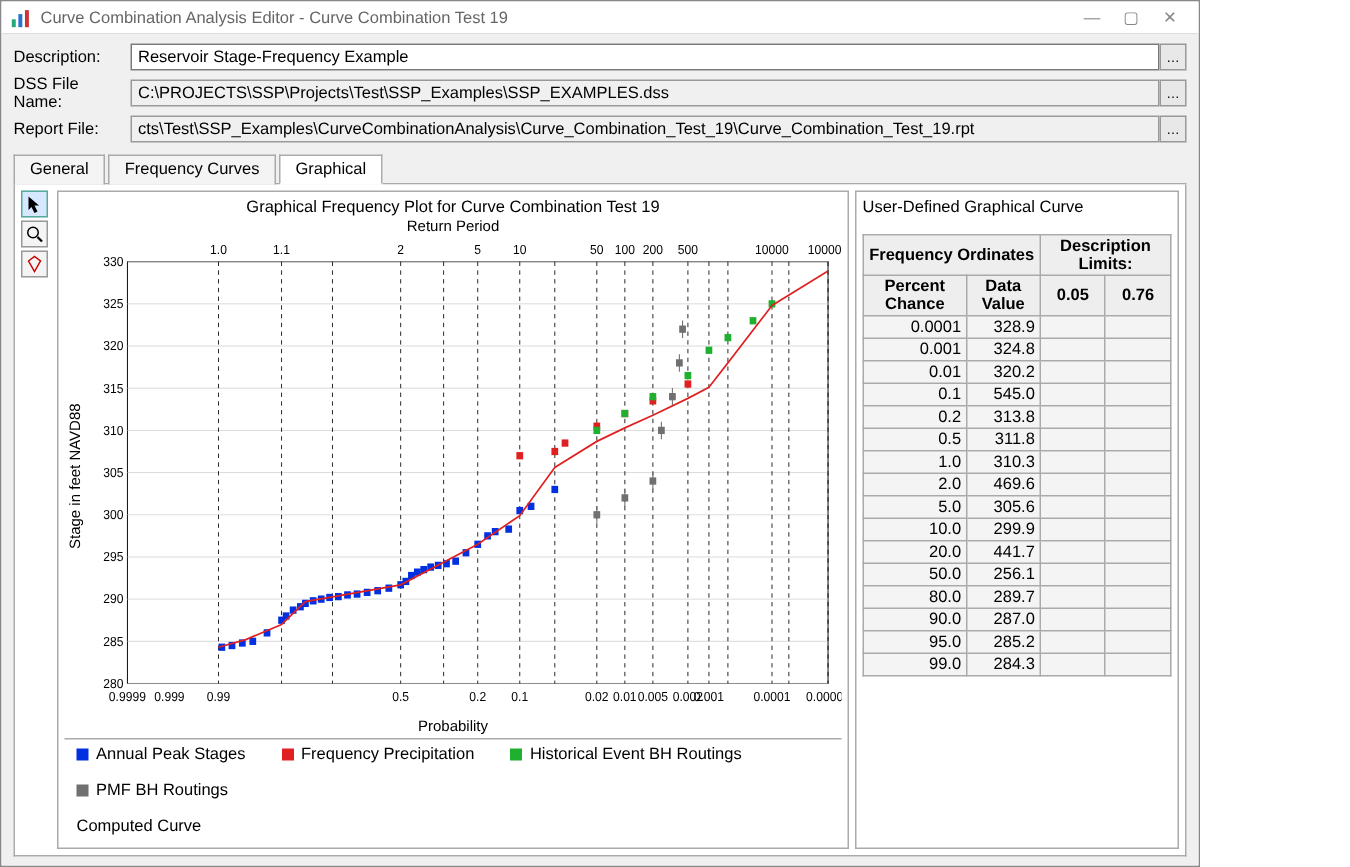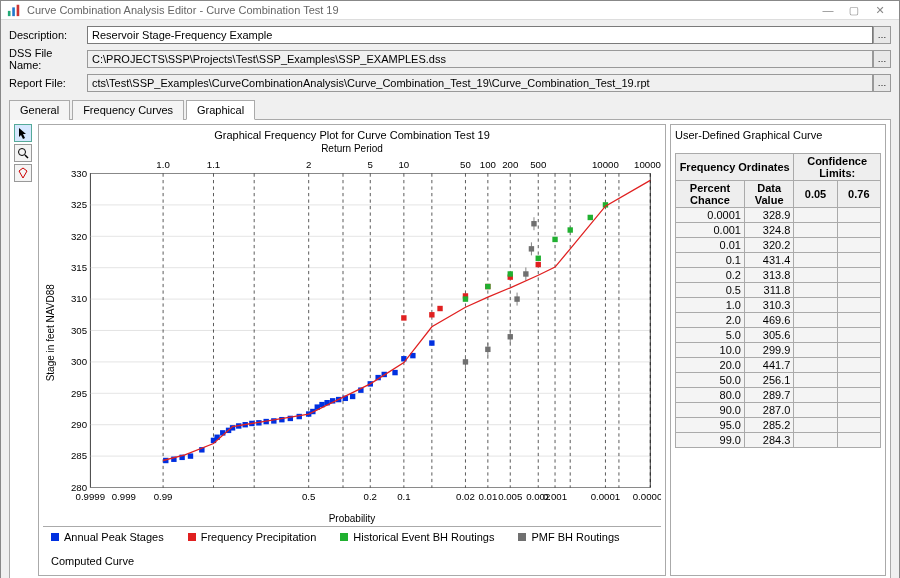--- a/index.html
+++ b/index.html
@@ -1,17 +1,17 @@
 <!DOCTYPE html>
 <html><head>
 <meta charset="utf-8">
 <style>
   * { box-sizing: border-box; font-family: Tahoma, Arial, sans-serif; font-size: 11px; }
   body { margin: 0; background: #fff; color: #000; }
-  .window { width: 900px; height: 578px; border: 1px solid #888; background: #fff; display: flex; flex-direction: column; }
+  .window { width: 800px; height: 578px; border: 1px solid #888; background: #fff; display: flex; flex-direction: column; }
   .titlebar { height: 22px; background: #fff; border-bottom: 1px solid #ddd; display: flex; align-items: center; padding: 0 6px; }
   .titlebar-icon { width: 14px; height: 14px; margin-right: 6px; }
   .titlebar-text { flex: 1; color: #666; }
   .winbtn { width: 26px; height: 18px; display: flex; align-items: center; justify-content: center; color: #888; cursor: default; }
   .content { padding: 6px 8px; flex: 1; display: flex; flex-direction: column; background: #f0f0f0; }
   .form-row { display: flex; align-items: center; margin-bottom: 3px; }
   .form-label { width: 78px; }
   .form-input { flex: 1; background: #fff; border: 1px solid #7a7a7a; padding: 2px 4px; height: 18px; display: flex; align-items: center; }
   .form-input-ro { background: #f0f0f0; border: 1px solid #999; }
   .ellipsis-btn { width: 18px; height: 18px; border: 1px solid #999; background: #e8e8e8; display: flex; align-items: center; justify-content: center; margin-left: 0; font-size: 9px; }
@@ -271,21 +271,21 @@
             </div>
         </div>
       </div>
 
       <div class="side-panel">
         <div class="side-title">User-Defined Graphical Curve</div>
         <table class="grid-table">
           <thead>
             <tr>
               <th colspan="2">Frequency Ordinates</th>
-              <th colspan="2">Confidence Limits:</th>
+              <th colspan="2">Description Limits:</th>
             </tr>
             <tr>
               <th>Percent Chance</th>
               <th>Data Value</th>
               <th>0.05</th>
               <th>0.76</th>
             </tr>
           </thead>
           <tbody id="ord-body">
               <tr>
@@ -301,21 +301,21 @@
                 <td></td>
               </tr>
               <tr>
                 <td>0.01</td>
                 <td>320.2</td>
                 <td></td>
                 <td></td>
               </tr>
               <tr>
                 <td>0.1</td>
-                <td>431.4</td>
+                <td>545.0</td>
                 <td></td>
                 <td></td>
               </tr>
               <tr>
                 <td>0.2</td>
                 <td>313.8</td>
                 <td></td>
                 <td></td>
               </tr>
               <tr>

